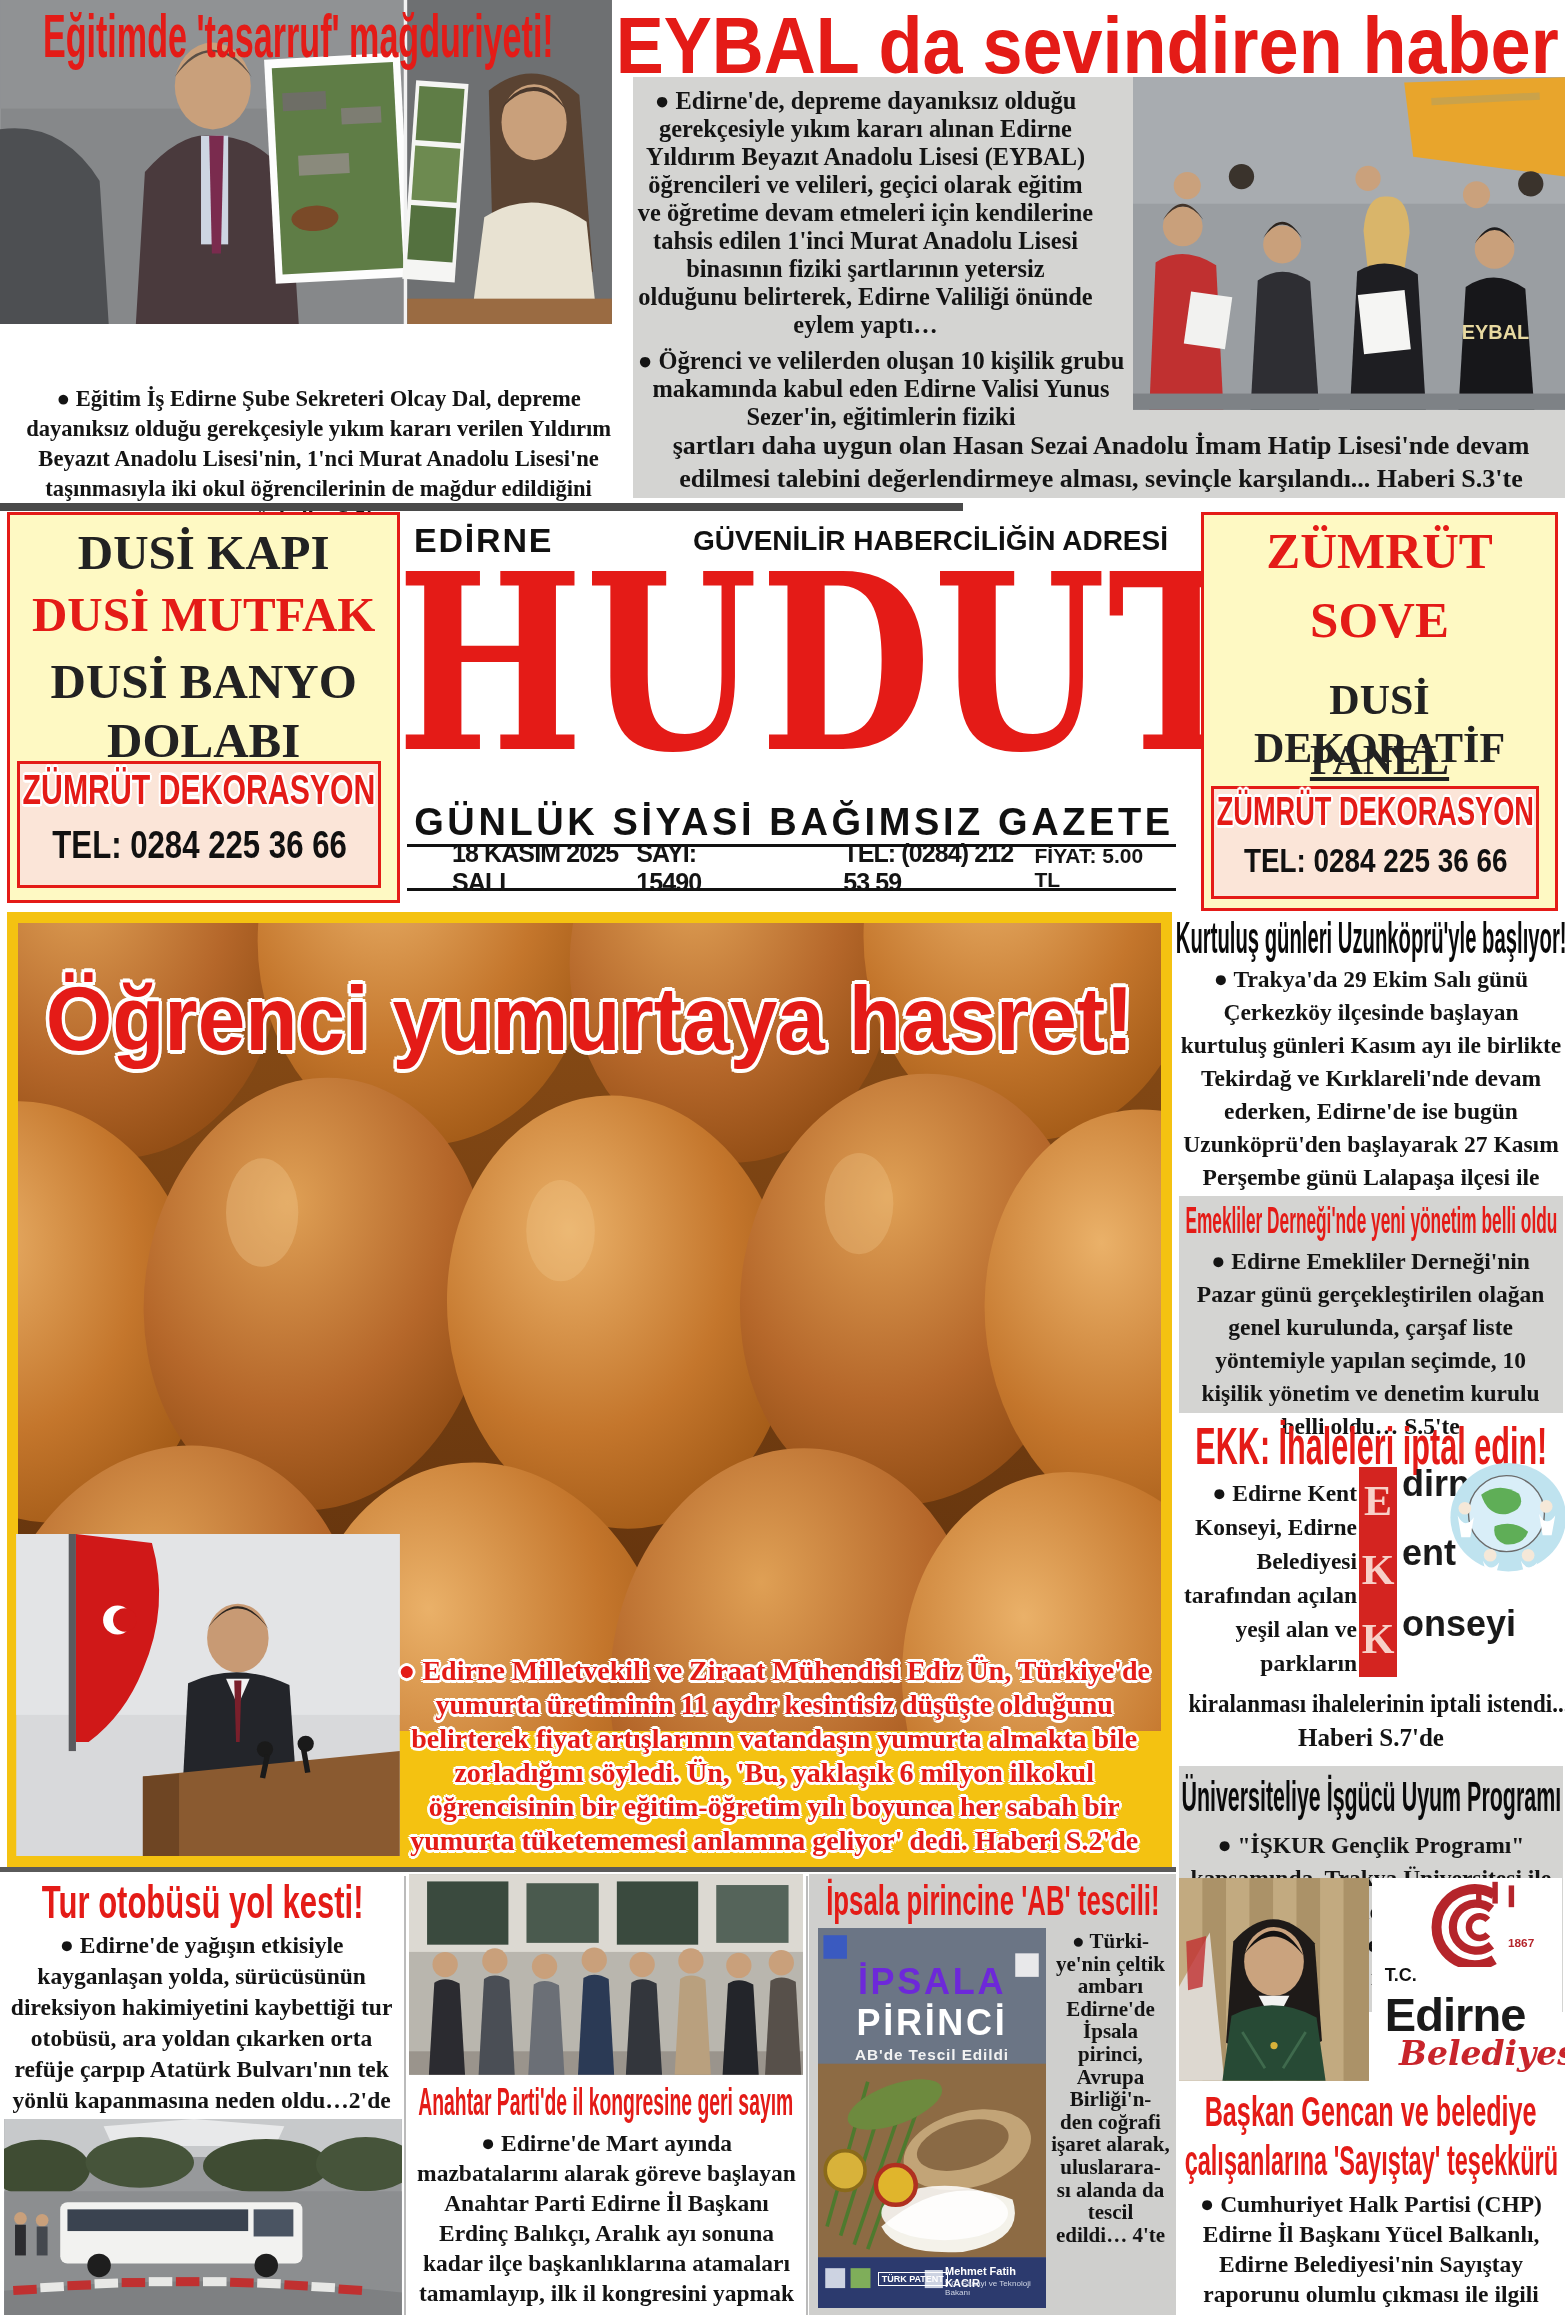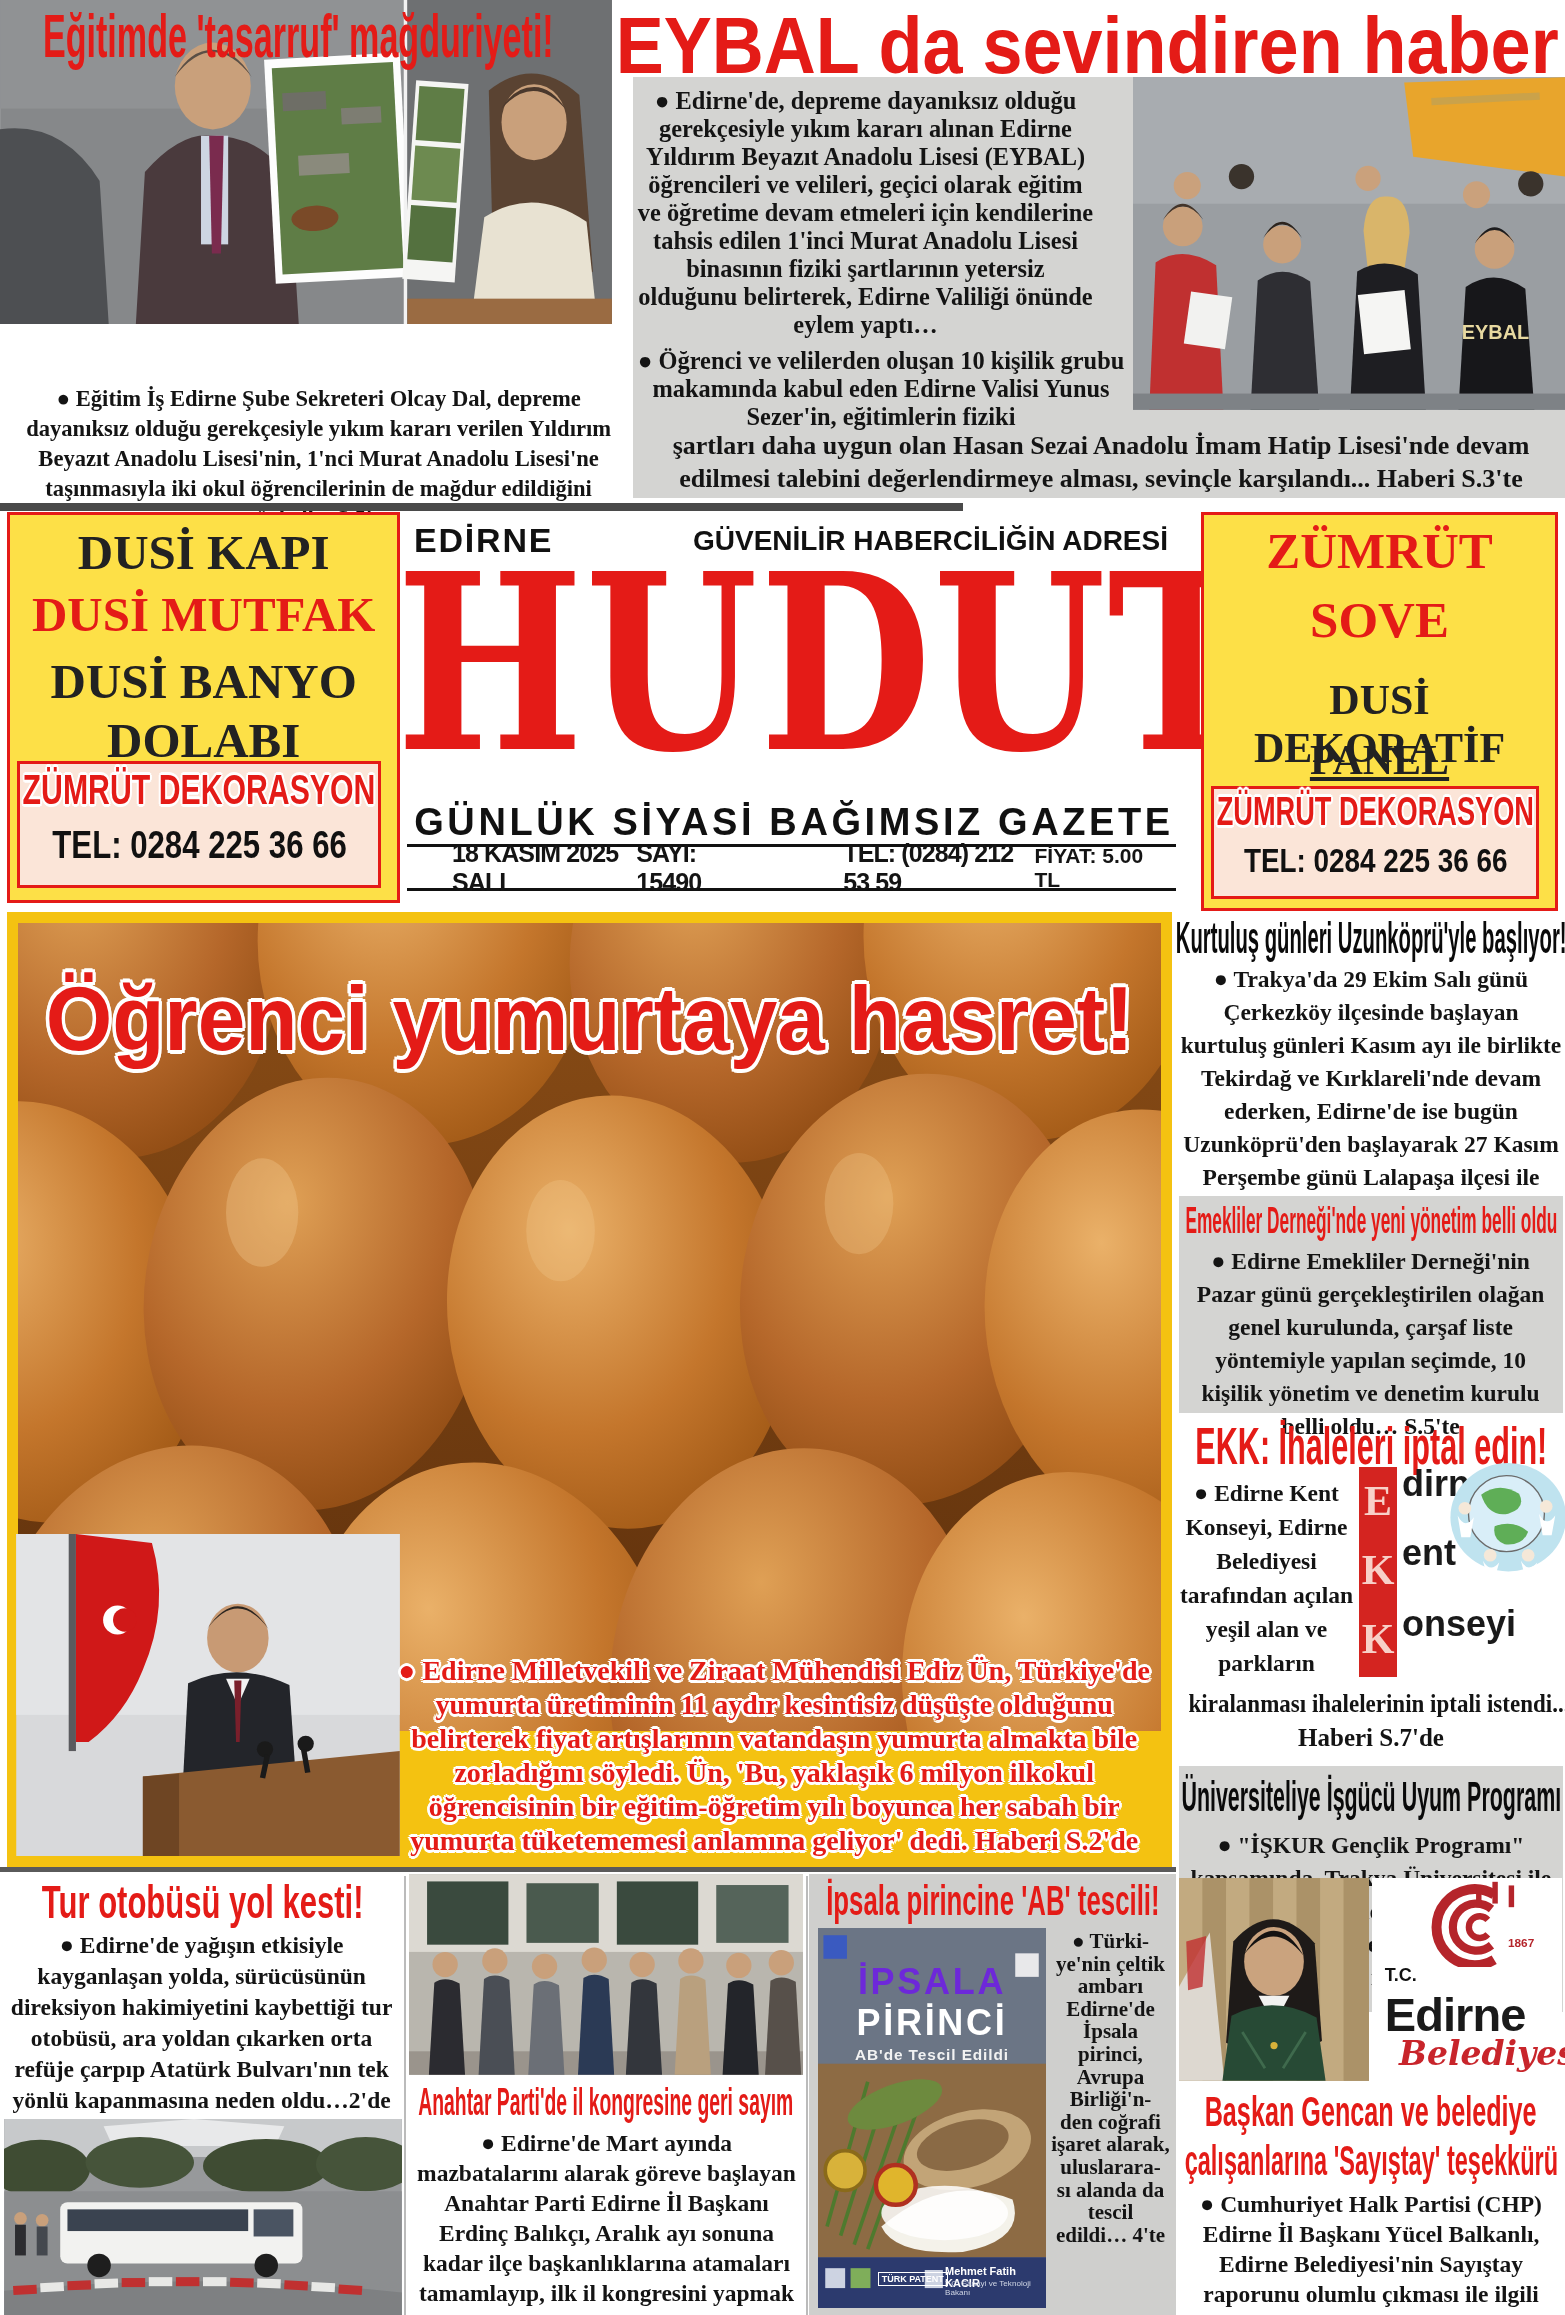--- a/index.html
+++ b/index.html
@@ -7,21 +7,21 @@
           font-family:"Liberation Serif",serif;color:#141414;}
   .abs{position:absolute;}
   .ctr{text-align:center;}
   .serifb{font-family:"Liberation Serif",serif;font-weight:bold;}
   .sansb{font-family:"Liberation Sans",sans-serif;font-weight:bold;}
   .red{color:#e41b17;}
   .sq{display:flex;justify-content:center;}
   .sq>span{white-space:nowrap;font-weight:bold;font-family:"Liberation Sans",sans-serif;display:inline-block;}
   .halo{text-shadow:-2.7px 0 0 #fff,2.7px 0 0 #fff,0 -2.7px 0 #fff,0 2.7px 0 #fff,
         -1.8px -1.8px 0 #fff,1.8px 1.8px 0 #fff,-1.8px 1.8px 0 #fff,1.8px -1.8px 0 #fff;}
-  .adbox{background:#fde047;border:3.6px solid #e41b17;}
+  .adbox{background:#fef9c3;border:3.6px solid #e41b17;}
   .adinner{position:absolute;background:#fbe5d8;border:3.6px solid #e41b17;}
   .greybox{background:#d4d4d2;}
   svg{display:block;}
 </style>
 </head>
 <body>
 
 <div id="canvas">
 
   <div class="abs" style="left:0;top:0;width:612px;height:324px;">
@@ -244,21 +244,21 @@
   <div class="abs greybox" style="left:1179px;top:1196px;width:384px;height:217px;">
     <div class="abs sq" style="left:0;top:3.6px;width:100%;">
       <span class="red" style="font-size:36px;transform:scaleX(0.48);">Emekliler Derneği'nde yeni yönetim belli oldu</span>
     </div>
     <div class="abs serifb ctr" style="left:3.6px;top:49px;width:376px;font-size:23.5px;line-height:33px;">●  Edirne Emekliler Derneği'nin Pazar günü gerçekleştirilen olağan genel kurulunda, çarşaf liste yöntemiyle yapılan seçimde, 10 kişilik yönetim ve denetim kurulu belli oldu… S.5'te</div>
   </div>
 
   <div class="abs sq" style="left:1179px;top:1417px;width:384px;">
     <span class="red" style="font-size:51px;transform:scaleX(0.6);">EKK: İhaleleri iptal edin!</span>
   </div>
-  <div class="abs serifb ctr" style="left:1176px;top:1476px;width:181px;font-size:23.5px;line-height:34px;">●  Edirne Kent Konseyi, Edirne Belediyesi tarafından açılan yeşil alan ve parkların</div>
+  <div class="abs serifb ctr" style="left:1176px;top:1476px;width:181px;font-size:23.5px;line-height:34px;text-align:right;">●  Edirne Kent Konseyi, Edirne Belediyesi tarafından açılan yeşil alan ve parkların</div>
 
   <div class="abs" style="left:1359px;top:1467px;width:204px;height:217px;">
     <div class="abs" style="left:0;top:0;width:38px;height:210px;background:#d42420;">
       <div class="ctr" style="font-family:'Liberation Serif',serif;font-weight:bold;font-size:42px;line-height:69px;color:#f8d0c8;">
         <div>E</div>
         <div>K</div>
         <div>K</div>
       </div>
     </div>
     <div class="abs sansb" style="left:43px;top:-3.6px;font-size:36px;color:#1a1a1a;">dirne</div>

